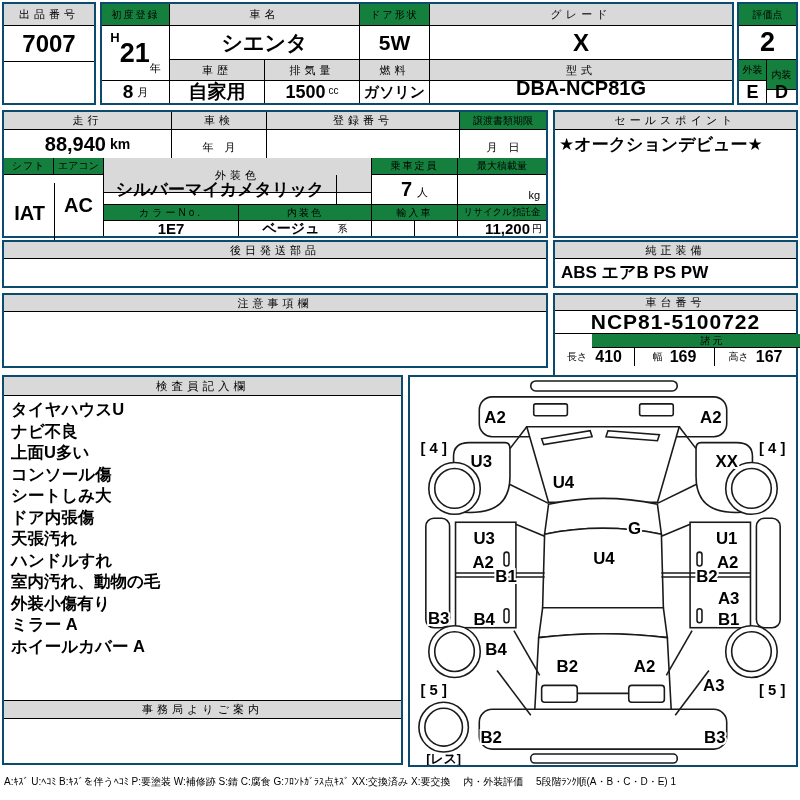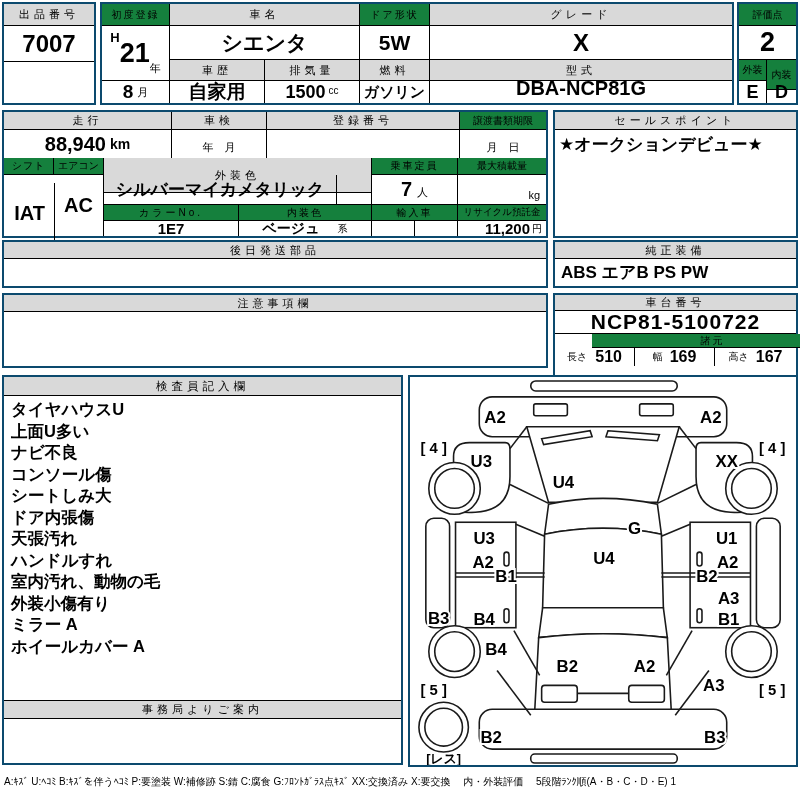--- a/index.html
+++ b/index.html
@@ -135,38 +135,38 @@
 
   <div class="sec" style="left:2px;top:293px;width:546px;height:75px;">
     <div class="c hd bb" style="left:0;top:0;width:542px;height:17px;">注意事項欄</div>
   </div>
   <div class="sec" style="left:553px;top:293px;width:245px;height:97px;">
     <div class="c hd bb" style="left:0;top:0;width:241px;height:16px;">車台番号</div>
     <div class="c b bb" style="left:0;top:16px;width:241px;height:23px;font-size:21px;letter-spacing:1px;">NCP81-5100722</div>
     <div class="c hd2 bb" style="left:0;top:39px;width:241px;height:14px;margin-left:37px;">諸元</div>
     <div class="c br" style="left:0;top:53px;width:80px;height:18px;gap:8px;">
       <span class="sm">長さ</span>
-      <span class="b" style="font-size:16px;">510</span>
+      <span class="b" style="font-size:16px;">410</span>
     </div>
     <div class="c br" style="left:80px;top:53px;width:80px;height:18px;gap:7px;">
       <span class="sm">幅</span>
       <span class="b" style="font-size:16px;">169</span>
     </div>
     <div class="c" style="left:160px;top:53px;width:81px;height:18px;gap:7px;">
       <span class="sm">高さ</span>
       <span class="b" style="font-size:16px;">167</span>
     </div>
   </div>
 
   <div class="sec" style="left:2px;top:375px;width:401px;height:390px;">
     <div class="c hd bb" style="left:0;top:0;width:397px;height:19px;font-size:11.5px;">検査員記入欄</div>
     <div class="notes">
       <div>タイヤハウスU</div>
+      <div>ナビ不良</div>
       <div>上面U多い</div>
-      <div>ナビ不良</div>
       <div>コンソール傷</div>
       <div>シートしみ大</div>
       <div>ドア内張傷</div>
       <div>天張汚れ</div>
       <div>ハンドルすれ</div>
       <div>室内汚れ、動物の毛</div>
       <div>外装小傷有り</div>
       <div>ミラー A</div>
       <div>ホイールカバー A</div>
     </div>

